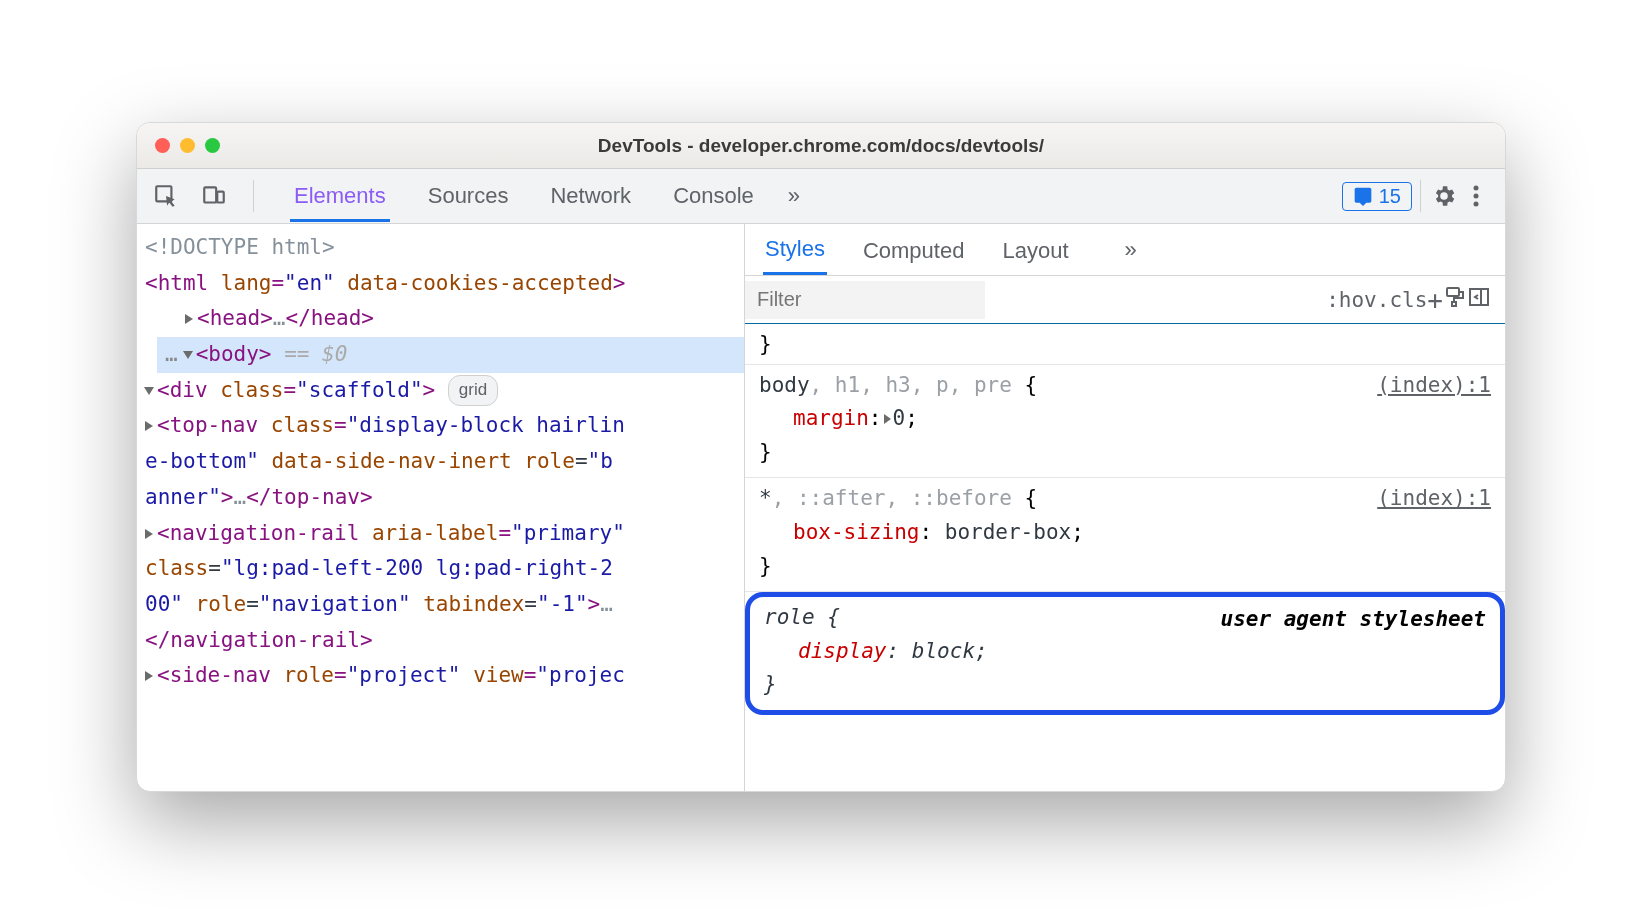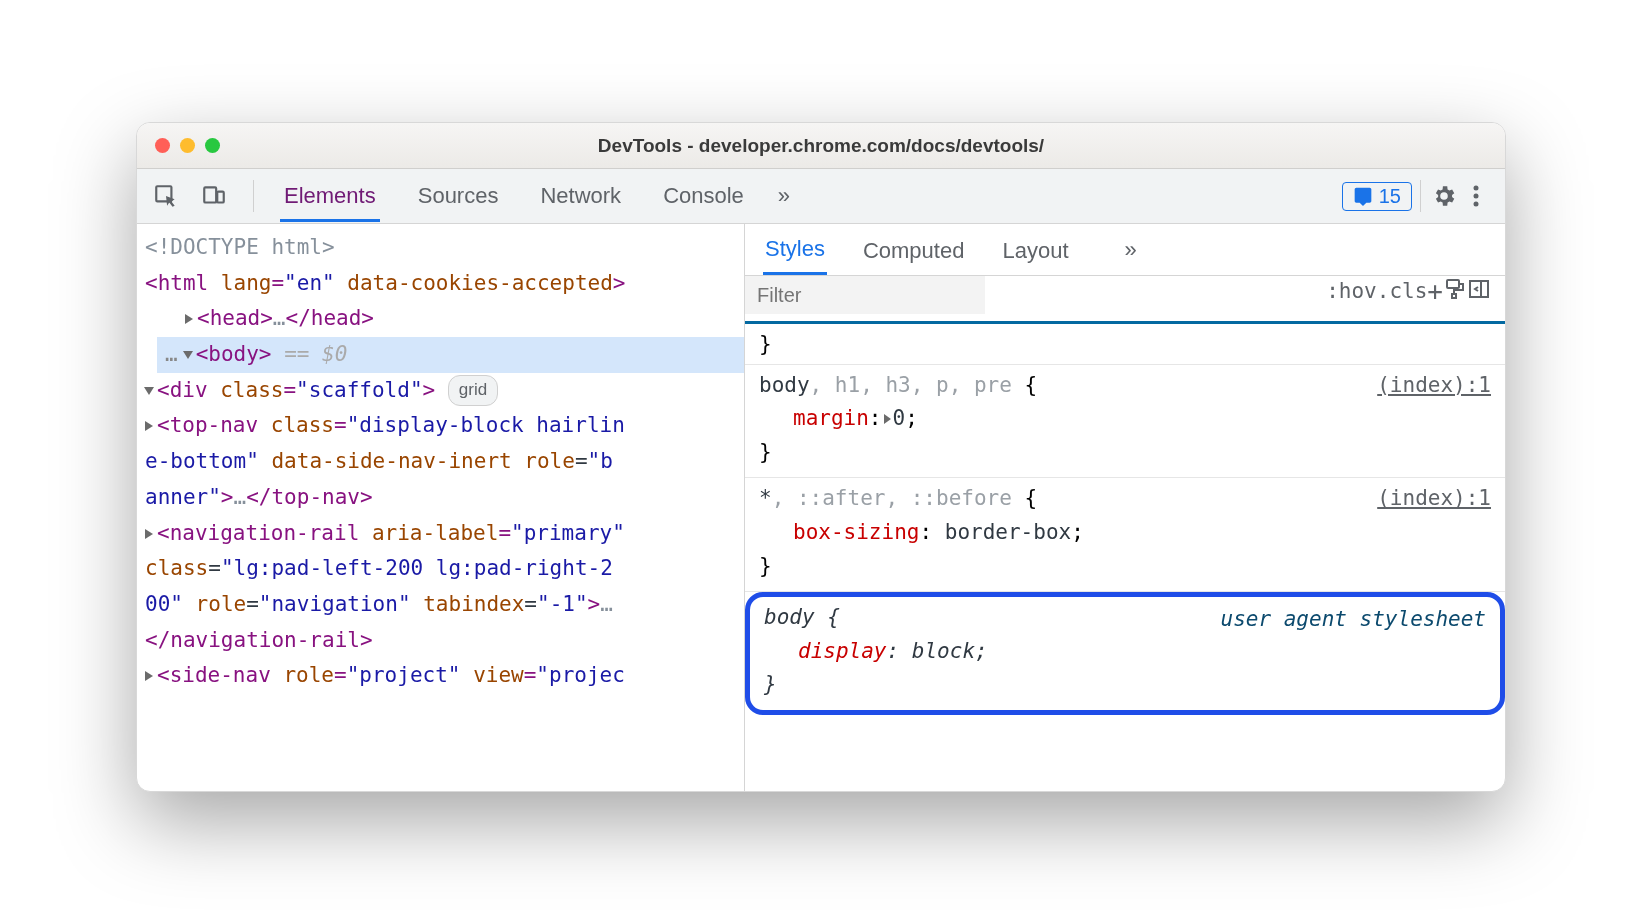--- a/index.html
+++ b/index.html
@@ -16,21 +16,21 @@
 .dot.green { background: #28c840; }
 .title { position: absolute; left: 0; right: 0; text-align: center; font-size: 19px; font-weight: 700; color: #3a3a3a; pointer-events: none; }
 
 
 .toolbar { height: 55px; background: #f1f3f4; border-bottom: 1px solid #d5d5d5; display: flex; align-items: center; padding: 0 14px; }
 .tool-left { display: flex; align-items: center; gap: 18px; }
 .icon-btn { width: 30px; height: 30px; display: inline-flex; align-items: center; justify-content: center; color: #444; cursor: pointer; }
 .vdiv { width: 1px; height: 32px; background: #d0d0d0; margin: 0 6px; }
 .tabs { display: flex; gap: 34px; margin-left: 20px; }
 .tab { font-size: 22px; color: #5f6368; padding: 13px 4px 10px; cursor: pointer; }
-.tab.active { color: #701a75; border-bottom: 3px solid #1a73e8; }
+.tab.active { color: #8b5cf6; border-bottom: 3px solid #1a73e8; margin-left: 10px; }
 .chev { font-size: 22px; color: #5f6368; margin-left: 30px; cursor: pointer; }
 .tool-right { margin-left: auto; display: flex; align-items: center; gap: 2px; padding-left: 34px; }
 .badge { display: flex; align-items: center; gap: 6px; border: 1px solid #1a73e8; border-radius: 4px; padding: 2px 10px; color: #1a73e8; font-size: 20px; cursor: pointer; }
 .badge svg { width: 20px; height: 20px; fill: #1a73e8; }
 
 
 .main { flex: 1; display: flex; min-height: 0; }
 .left { flex: 0 0 608px; display: flex; flex-direction: column; border-right: 1px solid #d5d5d5; min-width: 0; }
 .right { flex: 1; display: flex; flex-direction: column; min-width: 0; }
 
@@ -56,37 +56,37 @@
 .crumbs { border-top: 1px solid #e6e6e6; padding: 8px 14px; font-family: Menlo, Consolas, monospace; font-size: 20px; color: #881280; }
 .crumb { padding: 2px 8px; cursor: pointer; }
 .crumb.sel { background: #e8e8e8; }
 
 
 .rtabs { height: 52px; border-bottom: 1px solid #d5d5d5; display: flex; align-items: center; gap: 34px; padding: 0 18px; font-size: 22px; color: #5f6368; }
 .rtab { padding: 12px 2px 10px; cursor: pointer; }
 .rtab.active { color: #1a73e8; border-bottom: 3px solid #1a73e8; }
 
 
-.frow { height: 48px; border-bottom: 3px solid #0369a1; display: flex; align-items: flex-start; padding: 0 14px 0 0; font-family: Menlo, Consolas, monospace; font-size: 21px; color: #5f6368; }
+.frow { height: 48px; border-bottom: 1px solid #0369a1; display: flex; align-items: center; padding: 0 14px 0 0; font-family: Menlo, Consolas, monospace; font-size: 21px; color: #5f6368; }
 .filter { width: 240px; height: 38px; background: #f3f3f3; border: none; outline: none; font-size: 20px; padding: 0 12px; color: #5f6368; }
 .frow .sp { margin-left: auto; display: flex; align-items: center; }
 .frow .mini { cursor: pointer; }
 
 
 .rules { font-family: Menlo, Consolas, monospace; font-size: 21px; line-height: 1.6; padding: 4px 0; }
 .rule { border-bottom: 1px solid #e6e6e6; padding: 4px 14px 8px; position: relative; }
 .rule .src { position: absolute; right: 14px; top: 4px; text-decoration: underline; color: #5f6368; }
 .sel-txt { color: #303942; }
 .sel-dim { color: #9aa0a6; }
 .prop { padding-left: 34px; }
 .pname { color: #c80000; }
 .pval { color: #303942; }
 .trix { display: inline-block; width: 0; height: 0; border-left: 7px solid #6b6b6b; border-top: 5px solid transparent; border-bottom: 5px solid transparent; margin: 0 2px; vertical-align: middle; }
 .hl { border: 5px solid #1f4de8; border-radius: 18px; font-style: italic; color: #303942; }
-.hl .src2 { position: absolute; right: 14px; top: 6px; color: #0c4a6e; }
+.hl .src2 { position: absolute; right: 14px; top: 6px; color: #000000; font-weight: bold; }
 .strike { text-decoration: line-through; }
 </style>
 </head>
 <body>
 
 <div class="stage">
 <div class="window">
 
   <div class="titlebar">
     <div class="traffic">
@@ -198,21 +198,21 @@
           <div>}</div>
         </div>
         <div class="rule">
           <span class="src">(index):1</span>
           <div><span class="sel-txt">*</span><span class="sel-dim">, ::after, ::before</span><span> {</span></div>
           <div class="prop"><span class="pname">box-sizing</span>: <span class="pval">border-box</span>;</div>
           <div>}</div>
         </div>
         <div class="rule hl" style="border-bottom:5px solid #1f4de8;">
           <span class="src2">user agent stylesheet</span>
-          <div>body {</div>
+          <div>role {</div>
           <div class="prop"><span class="pname">display</span>: <span class="pval">block</span>;</div>
           <div>}</div>
         </div>
       </div>
     </div>
   </div>
 
 </div>
 </div>
 

